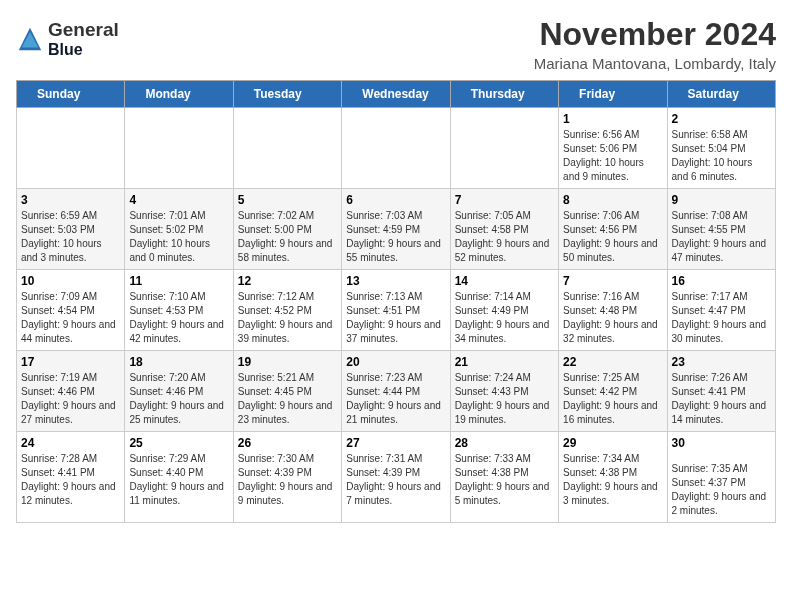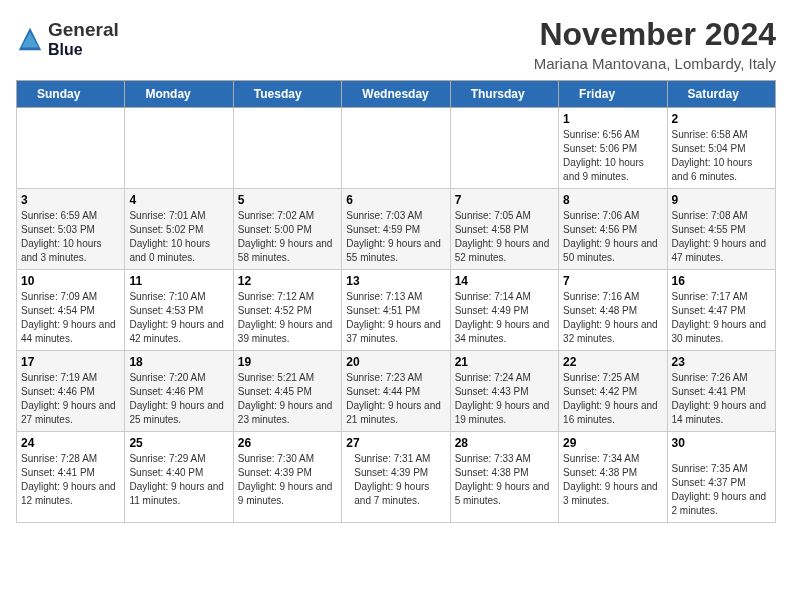--- a/index.html
+++ b/index.html
@@ -291,21 +291,21 @@
 Daylight: 9 hours and 11 minutes.</div>
         </td>
         <td>
           <span class="day-num">26</span>
           <div class="day-info" style="white-space: pre-line;">Sunrise: 7:30 AM
 Sunset: 4:39 PM
 Daylight: 9 hours and 9 minutes.</div>
         </td>
         <td>
           <span class="day-num">27</span>
-          <div class="day-info" style="white-space: pre-line; margin-left: 8px;">Sunrise: 7:31 AM
+          <div class="day-info" style="white-space: pre-line;">Sunrise: 7:31 AM
 Sunset: 4:39 PM
 Daylight: 9 hours and 7 minutes.</div>
         </td>
         <td>
           <span class="day-num">28</span>
           <div class="day-info" style="white-space: pre-line;">Sunrise: 7:33 AM
 Sunset: 4:38 PM
 Daylight: 9 hours and 5 minutes.</div>
         </td>
         <td>

